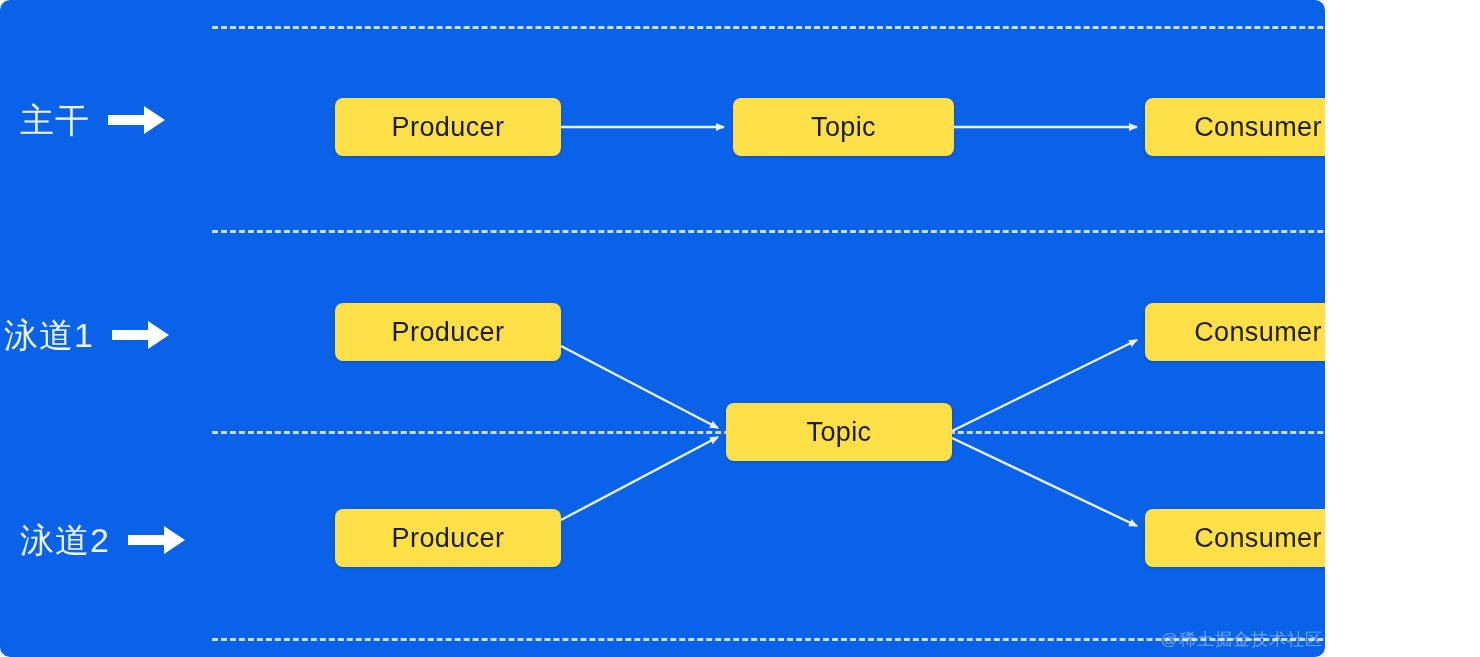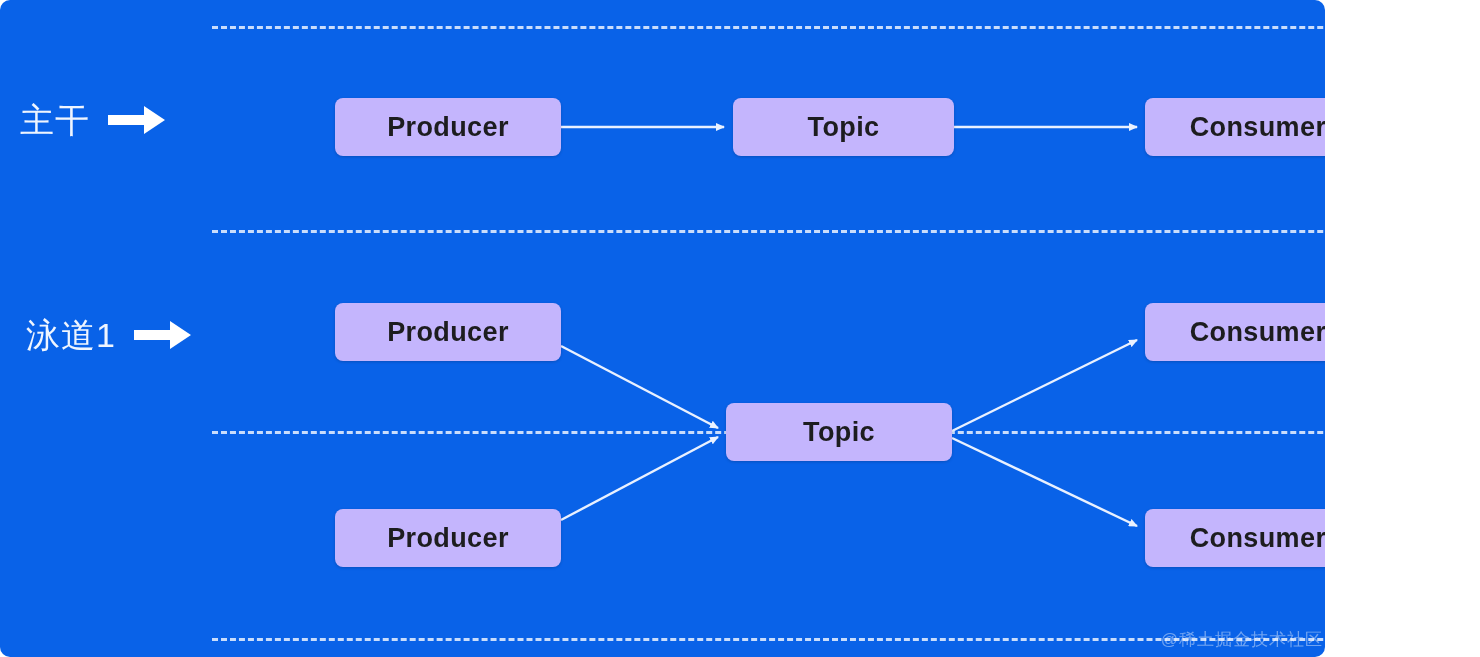--- a/index.html
+++ b/index.html
@@ -43,31 +43,30 @@
   }
   .lane-arrow {
     display: block;
     width: 58px;
     height: 32px;
   }
 
   
   .node {
     position: absolute;
-    background: #c4b5fd;
+    background: #fde047;
     border-radius: 8px;
     box-shadow: 0 1px 3px rgba(0, 0, 0, 0.18);
     display: flex;
     align-items: center;
     justify-content: center;
     color: #1d1d1f;
     font-size: 27px;
     letter-spacing: 0.4px;
     box-sizing: border-box;
-    font-weight: bold;
   }
 
   
   #connectors {
     position: absolute;
     left: 0;
     top: 0;
     width: 1480px;
     height: 657px;
     pointer-events: none;
@@ -99,27 +98,33 @@
   <div class="lane-divider" style="top:431px"></div>
   <div class="lane-divider" style="top:638px"></div>
 
   <div class="lane-label" style="left:20px; top:103px">
     <span class="lane-label-text">主干</span>
     <svg class="lane-arrow" viewBox="0 0 58 32">
       <path d="M0,11 L36,11 L36,2 L57,16 L36,30 L36,21 L0,21 Z" fill="#ffffff"></path>
     </svg>
   </div>
 
-  <div class="lane-label" style="left:26px; top:318px">
+  <div class="lane-label" style="left:4px; top:318px">
     <span class="lane-label-text">泳道1</span>
     <svg class="lane-arrow" viewBox="0 0 58 32">
       <path d="M0,11 L36,11 L36,2 L57,16 L36,30 L36,21 L0,21 Z" fill="#ffffff"></path>
     </svg>
   </div>
 
+  <div class="lane-label" style="left:20px; top:523px">
+    <span class="lane-label-text">泳道2</span>
+    <svg class="lane-arrow" viewBox="0 0 58 32">
+      <path d="M0,11 L36,11 L36,2 L57,16 L36,30 L36,21 L0,21 Z" fill="#ffffff"></path>
+    </svg>
+  </div>
 
   <svg id="connectors">
     <defs>
       <marker id="arrowhead" markerWidth="9" markerHeight="8" refX="8" refY="4" orient="auto" markerUnits="userSpaceOnUse">
         <path d="M0,0 L9,4 L0,8 Z" fill="#eaf2ff"></path>
       </marker>
     </defs>
     <path class="edge" d="M561,127 L724,127" marker-end="url(#arrowhead)"></path>
     <path class="edge" d="M954,127 L1137,127" marker-end="url(#arrowhead)"></path>
     <path class="edge" d="M561,346 L718,428" marker-end="url(#arrowhead)"></path>

